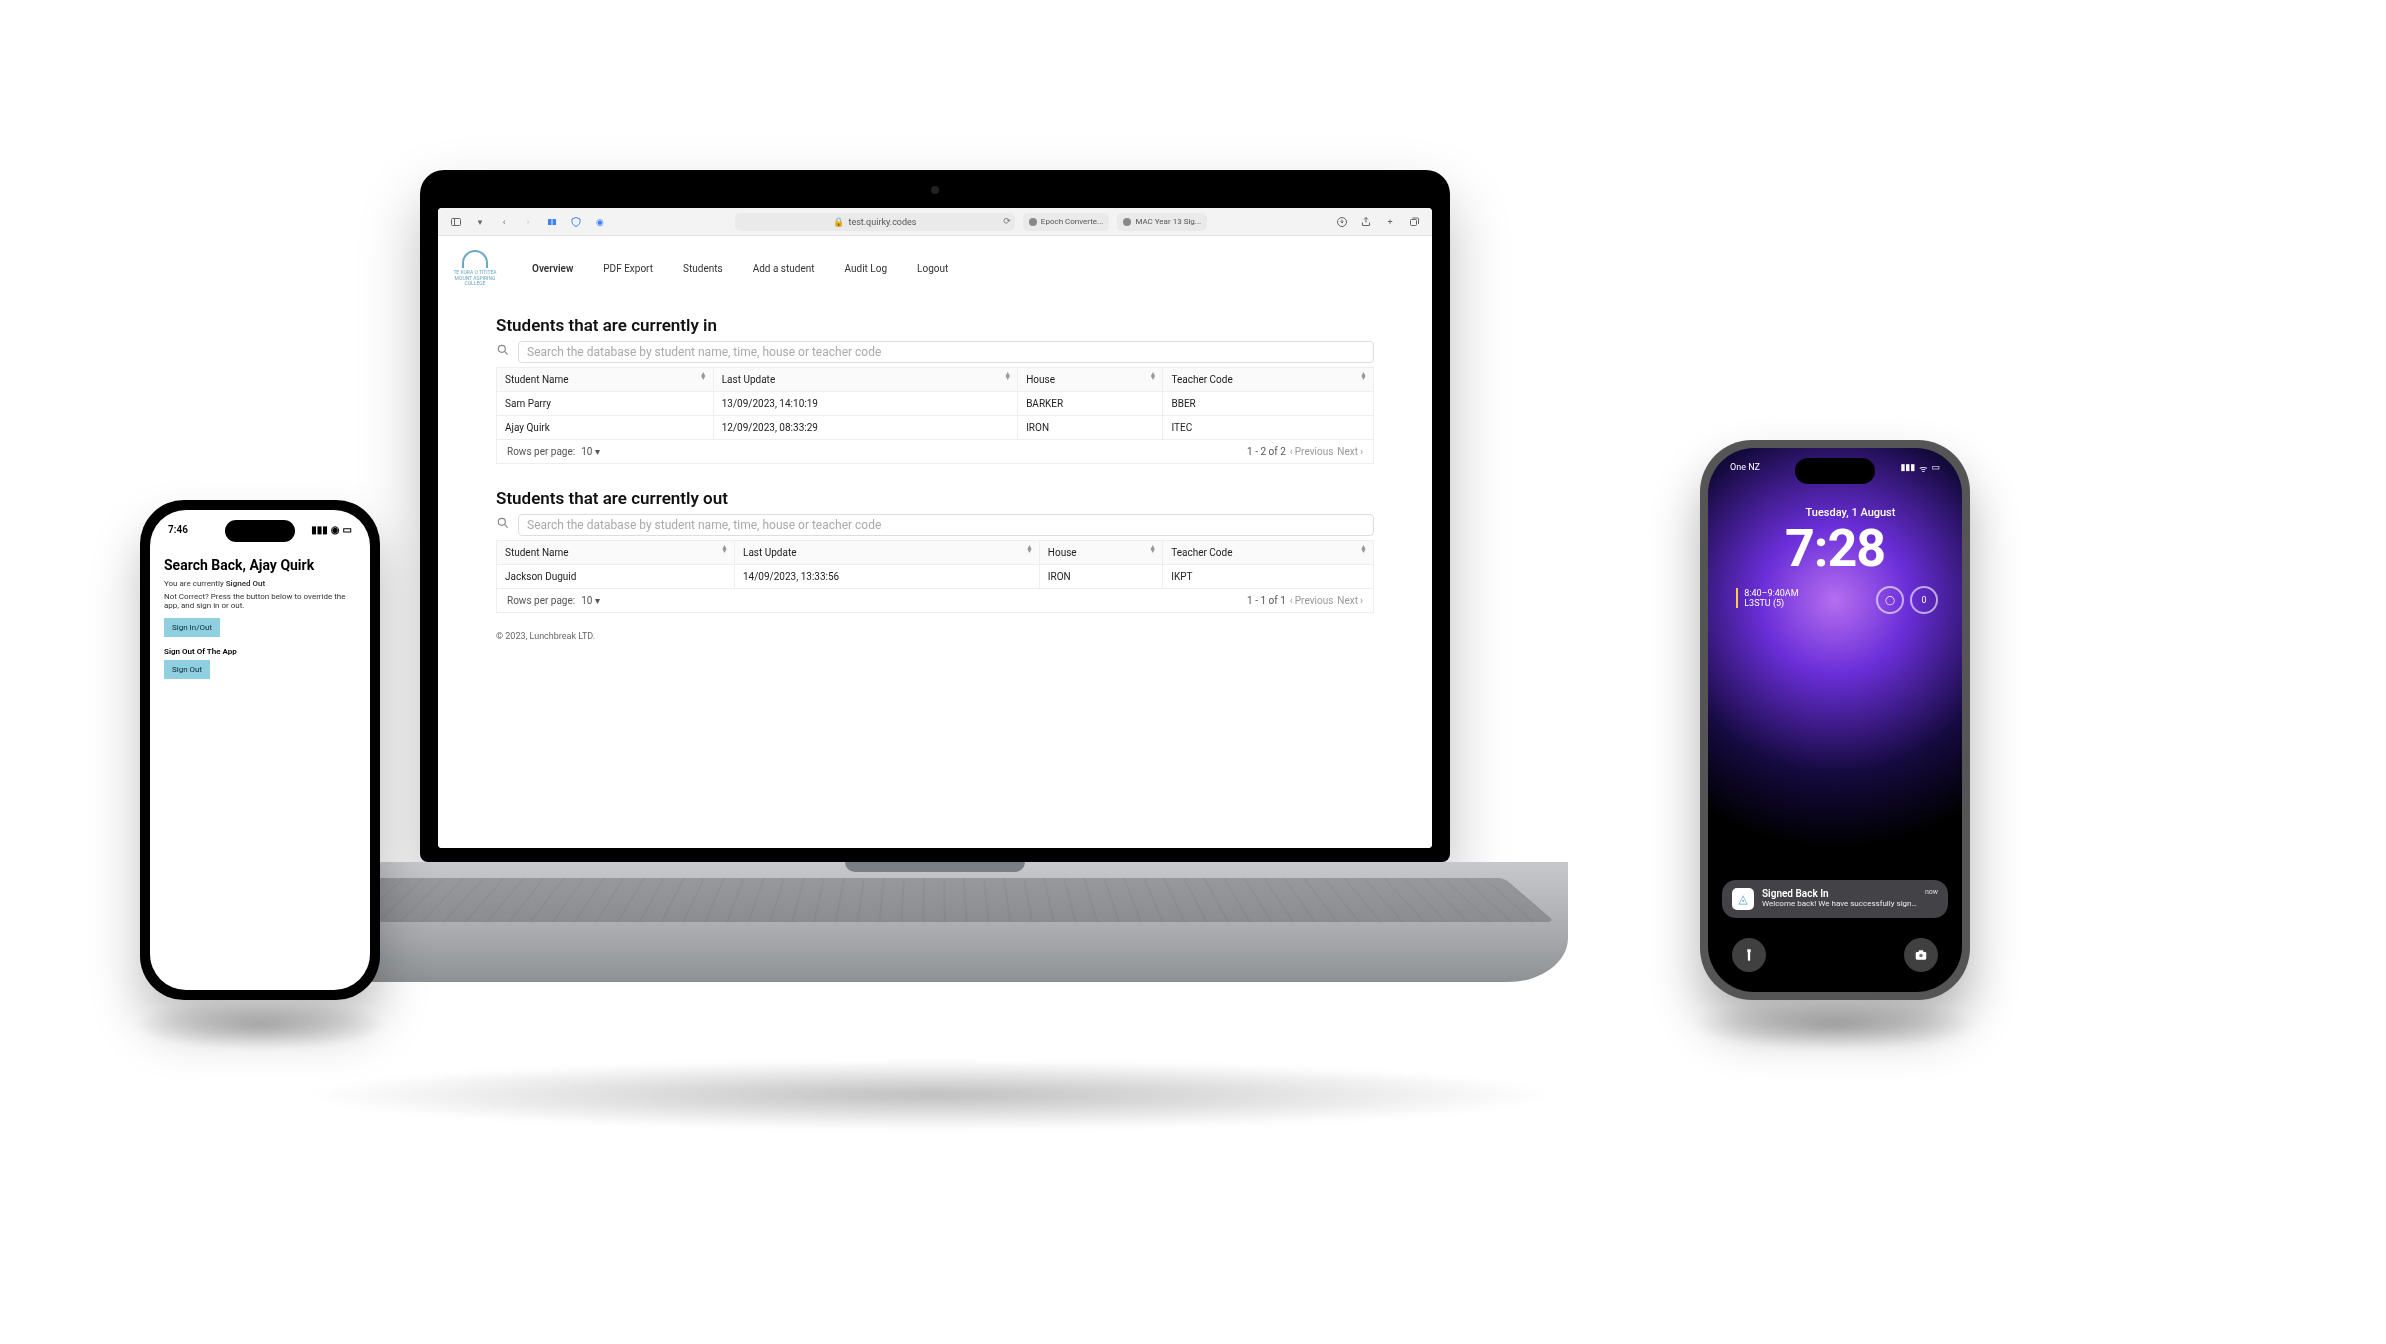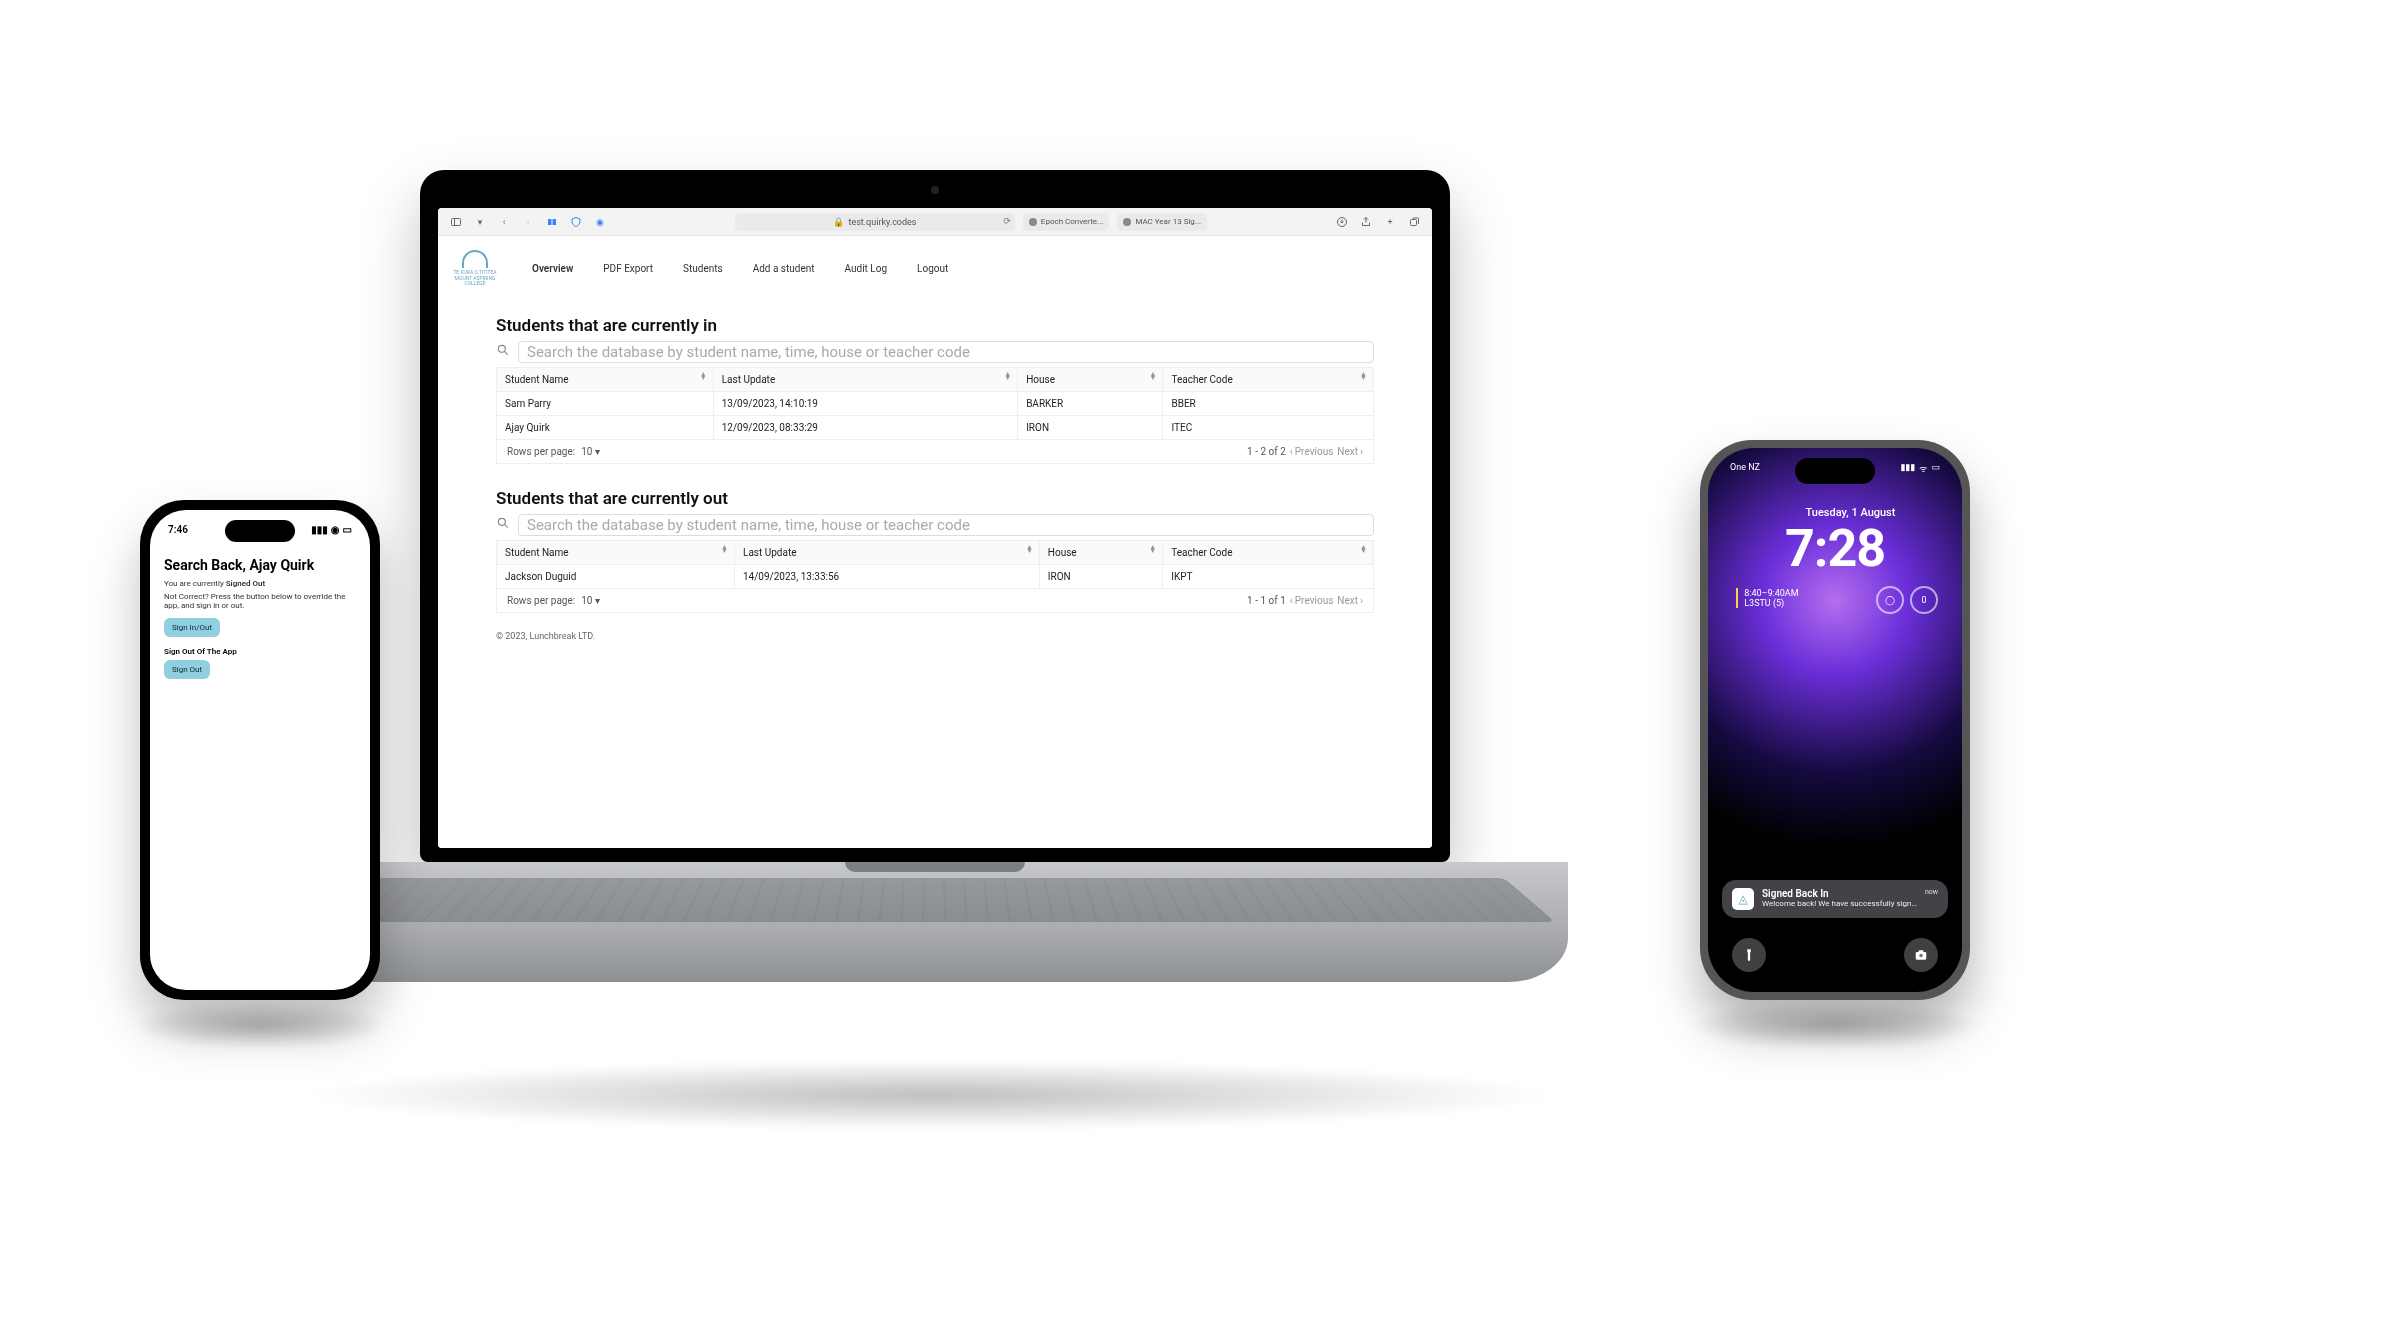--- a/index.html
+++ b/index.html
@@ -108,21 +108,21 @@
 .logo-text{font-size:5px;color:#6aa7c4;line-height:1.1;}
 .nav-link{cursor:pointer;margin-left:16px;}
 .nav-link.active{font-weight:600;}
 
 .section{margin:0 48px 6px 48px;}
 .section h2{font-size:17px;color:#111;font-weight:600;margin:18px 0 6px 0;}
 .search-row{display:flex;align-items:center;gap:8px;margin-bottom:4px;}
 .search-row .sicon{color:#888;}
 .search-field{
   flex:1; border:1px solid #ddd;border-radius:4px;height:22px;
-  font-size:15px;color:#aaa;padding:0 8px;display:flex;align-items:center;
+  font-size:12px;color:#aaa;padding:0 8px;display:flex;align-items:center;
 }
 table{
   width:100%;border-collapse:collapse;font-size:10px;color:#222;
 }
 th,td{
   border:1px solid #eee;padding:6px 8px;text-align:left;
 }
 th{background:#fafafa;font-weight:400;position:relative;font-size:10px;}
 .sorter{position:absolute;right:6px;top:4px;font-size:7px;color:#999;line-height:.7;}
 .table-footer{
@@ -153,21 +153,21 @@
   display:flex;justify-content:space-between;align-items:center;
   padding:14px 18px 0 18px;font-size:10px;font-weight:600;
 }
 .pl-status .right{display:flex;gap:3px;align-items:center;}
 .pl-content{padding:22px 14px 0 14px;}
 .pl-content h3{font-size:14px;font-weight:700;margin-bottom:6px;}
 .pl-line{font-size:8px;color:#333;margin-bottom:4px;}
 .pl-line .bold{font-weight:600;}
 .btn-teal{
   display:inline-block;background:#8fcfe0;color:#0a2a34;font-size:8px;
-  padding:5px 8px;border-radius:6px;margin-top:4px;cursor:pointer;
+  padding:5px 8px;border-radius:0;margin-top:4px;cursor:pointer;
 }
 .pl-sub{font-size:8px;font-weight:600;margin-top:10px;}
 
 
 .phone-right{
   position:absolute; left:1700px; top:440px;
   width:270px;height:560px;background:#555;border-radius:52px;padding:8px;
   box-shadow:0 30px 50px rgba(0,0,0,.3);
 }
 .phone-right .screen{

